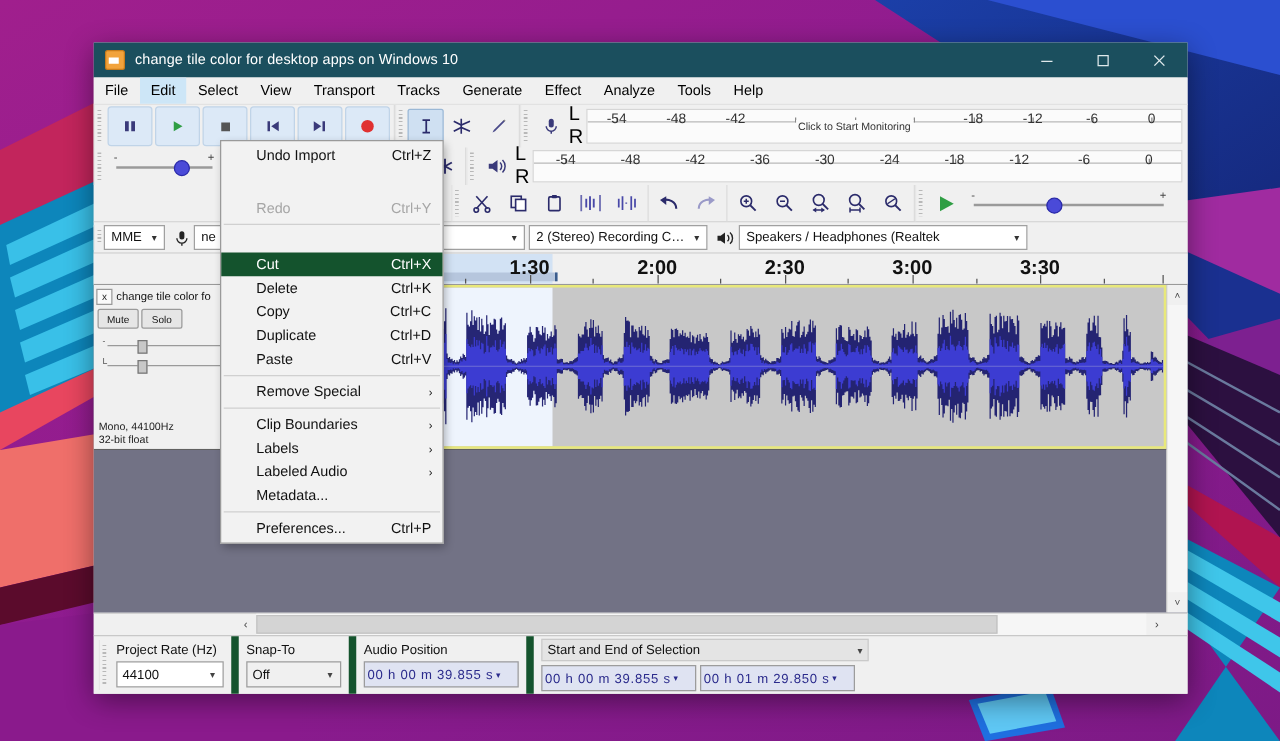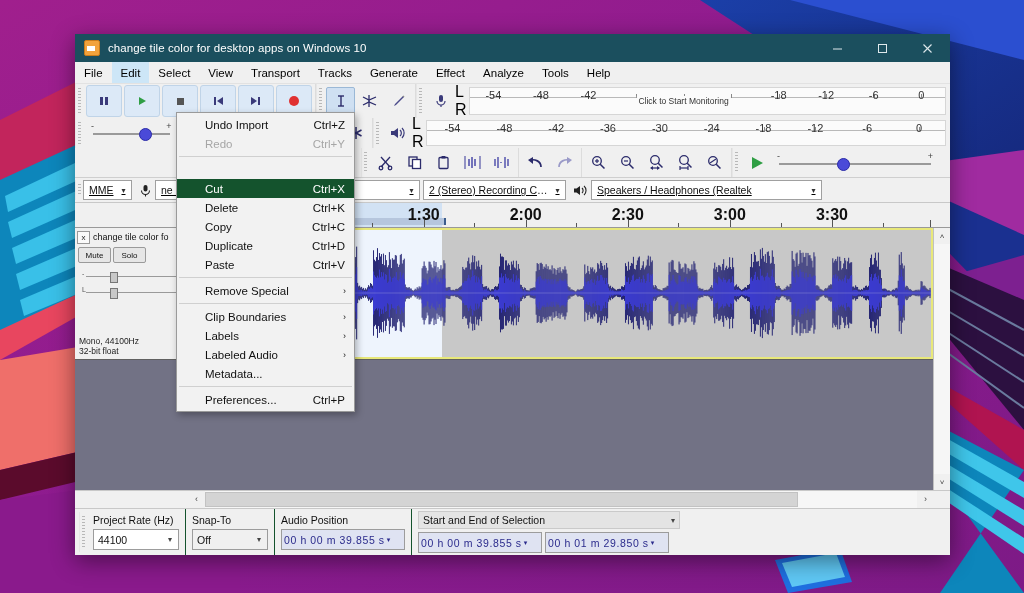--- a/index.html
+++ b/index.html
@@ -70,21 +70,21 @@
 
   
   .slider{width:118px;height:26px;position:relative;margin:0 4px;}
   .slider .bar{position:absolute;left:4px;right:4px;top:13px;height:2px;background:#9a9a9a;}
   .slider .knob{position:absolute;top:8px;width:11px;height:11px;border-radius:50%;background:#4a4ad8;border:1px solid #2a2aa8;}
   .slider .minus,.slider .plus{position:absolute;top:1px;font-size:9px;color:#444;}
   .slider .minus{left:2px;} .slider .plus{right:2px;}
 
   
   #devbar{height:24px;flex:none;background:#f0f0f0;display:flex;align-items:center;
-    border-bottom:1px solid #c8c8c8;text-decoration:underline;}
+    border-bottom:1px solid #c8c8c8;}
   .devsel{height:18px;background:#fff;border:1px solid #a0a0a0;display:flex;align-items:center;
      font-size:10.5px;color:#111;padding:0 0 0 5px;margin-right:3px;}
   .devsel .txt{flex:1;overflow:hidden;white-space:nowrap;text-overflow:ellipsis;}
   .devsel .cv{width:15px;text-align:center;color:#333;font-size:8px;}
 
   
   #rulerRow{height:24px;flex:none;display:flex;background:#f0f0f0;border-bottom:1px solid #999;}
   #rulerLeft{width:113px;flex:none;background:#f0f0f0;border-right:1px solid #999;}
   #ruler{flex:1;position:relative;background:#f0f0f0;overflow:hidden;}
   #ruler .selband{position:absolute;top:0;bottom:0;background:#ccdff5;opacity:.85;}
@@ -127,21 +127,21 @@
   #hscrollrow .pad{width:113px;flex:none;}
   #hscrollrow .ar{width:17px;height:16px;display:flex;align-items:center;justify-content:center;font-size:9px;color:#444;}
   #hscrollrow .trk{flex:1;position:relative;background:#f6f6f6;}
   #hscrollrow .thumb{position:absolute;top:1px;bottom:1px;left:0;width:83%;background:#d4d4d4;border:1px solid #c2c2c2;}
   #hscrollrow .cap{width:16px;flex:none;}
 
   
   #selbar{height:46px;flex:none;background:#f0f0f0;display:flex;align-items:stretch;
     border-top:1px solid #c8c8c8;padding-left:4px;}
   .sbgroup{display:flex;flex-direction:column;justify-content:center;padding:0 6px;
-    border-right:1px solid #14532d;}
+    border-right:6px solid #14532d;}
   .sbgroup .lbl{font-size:10.5px;color:#111;margin-bottom:3px;white-space:nowrap;}
   .sbgroup .lblrow{display:flex;align-items:center;gap:3px;}
   .combo{height:19px;border:1px solid #9c9c9c;background:#fff;display:flex;align-items:center;
     font-size:10.5px;padding-left:4px;color:#111;}
   .combo .cv{width:16px;text-align:center;font-size:8px;color:#444;}
   .timefield{height:19px;border:1px solid #9c9c9c;background:#dfe3f2;display:flex;align-items:center;
     font-size:10.5px;color:#2b2b8c;padding:0 2px;letter-spacing:.6px;white-space:nowrap;}
   .timefield .tri{margin-left:2px;font-size:7px;color:#2b2b8c;}
   .selhdr{display:flex;align-items:center;justify-content:space-between;background:#e4e4e4;
     border:1px solid #cacaca;height:16px;font-size:10.5px;padding:0 4px;color:#111;margin-bottom:3px;}
@@ -154,21 +154,21 @@
 
   
   #editmenu{
     position:absolute;left:101px;top:78px;width:177px;background:#f2f2f2;
     border:1px solid #9a9a9a;box-shadow:2px 3px 7px rgba(0,0,0,.3);
     padding:2px 0;z-index:50;
   }
   #editmenu .it{height:19px;display:flex;align-items:center;font-size:11.5px;color:#111;
     padding:0 6px 0 28px;position:relative;}
   #editmenu .it.hi{background:#14532d;color:#fff;margin-top:22px;}
-  #editmenu .it.dis{color:#a6a6a6;}
+  #editmenu .it.dis{color:#a6a6a6;margin-top:23px;}
   #editmenu .it .acc{position:absolute;right:9px;font-size:11.5px;}
   #editmenu .it .arr{position:absolute;right:8px;font-size:9px;}
   #editmenu .sepline{height:1px;background:#d0d0d0;margin:3px 2px;}
 </style>
 </head>
 <body>
 
 <div id="desktop">
   <svg viewBox="0 0 1024 593" preserveAspectRatio="none">
     <defs>

